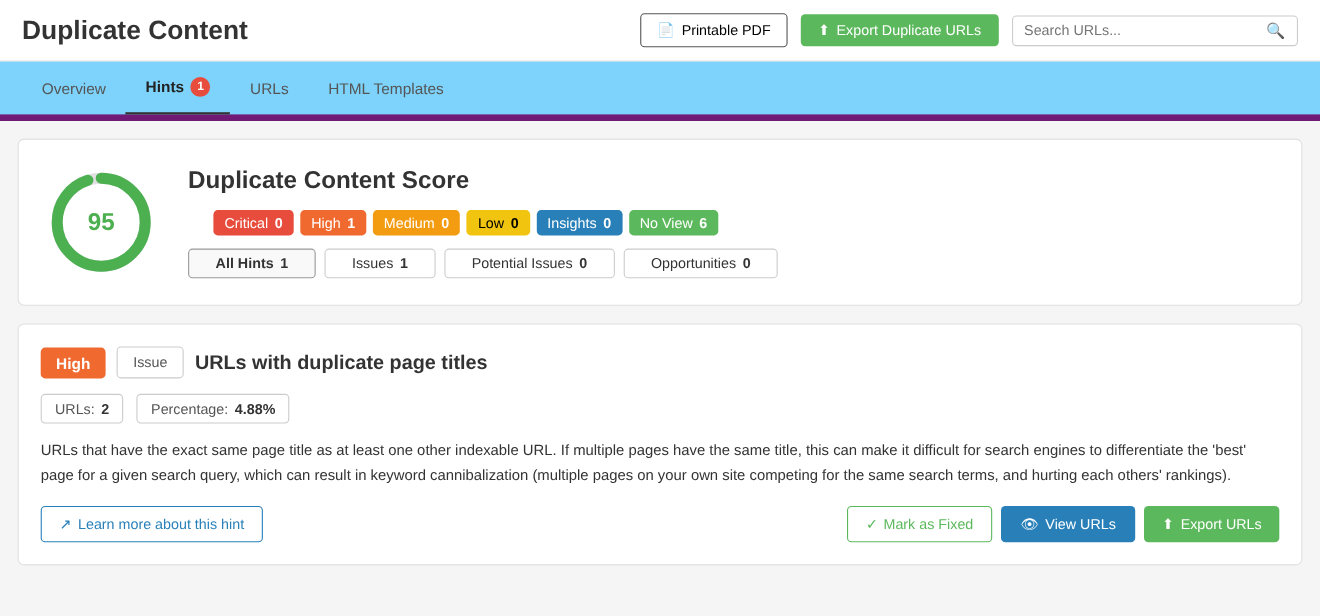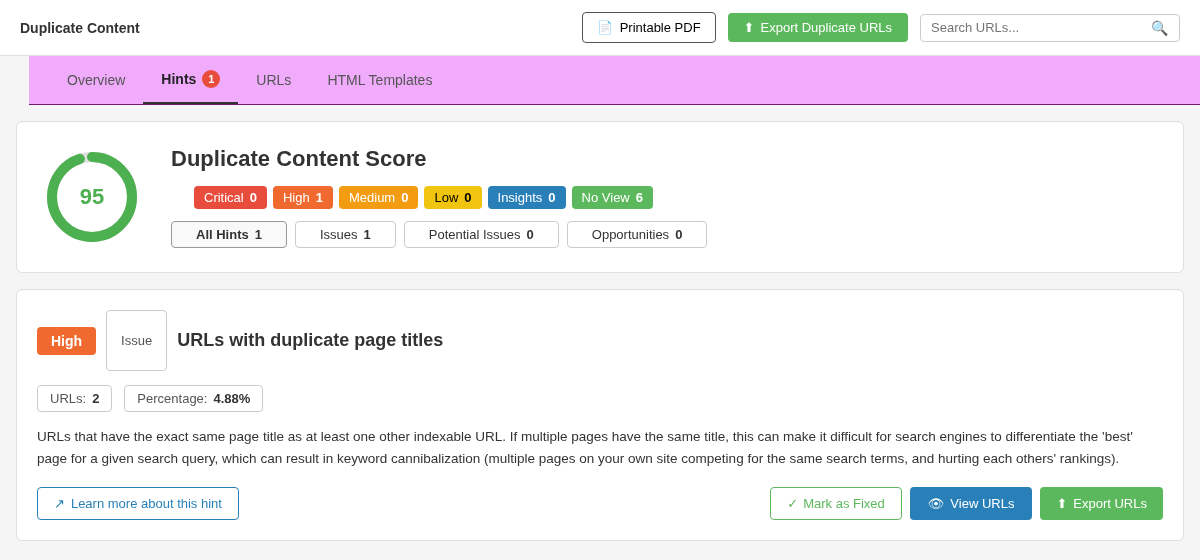--- a/index.html
+++ b/index.html
@@ -1,27 +1,27 @@
 <!DOCTYPE html>
 <html><head>
   <meta charset="utf-8">
   <style>
     * { box-sizing: border-box; margin: 0; padding: 0; }
     body { font-family: -apple-system, BlinkMacSystemFont, 'Segoe UI', Arial, sans-serif; background: #f5f5f5; color: #333; font-size: 14px; }
 
     
     .top-bar { background: #fff; border-bottom: 1px solid #e0e0e0; padding: 12px 20px; display: flex; align-items: center; gap: 12px; }
-    .page-title { font-size: 14px; font-weight: 700; flex: 1; }
+    .page-title { font-size: 24px; font-weight: 700; flex: 1; }
     .btn-pdf { background: #fff; border: 1.5px solid #555; border-radius: 4px; padding: 7px 14px; cursor: pointer; font-size: 13px; display: flex; align-items: center; gap: 6px; }
     .btn-export-dup { background: #5cb85c; border: none; border-radius: 4px; padding: 7px 16px; cursor: pointer; font-size: 13px; color: #fff; display: flex; align-items: center; gap: 6px; }
     .search-wrap { border: 1px solid #ccc; border-radius: 4px; display: flex; align-items: center; padding: 5px 10px; gap: 6px; min-width: 260px; }
     .search-wrap input { border: none; outline: none; font-size: 13px; flex: 1; color: #999; }
 
     
-    .tabs-bar { background: #f0abfc; border-bottom: 1px solid #701a75; padding: 0 20px; display: flex; align-items: flex-end; margin-left: 29px; }
+    .tabs-bar { background: #7dd3fc; border-bottom: 6px solid #701a75; padding: 0 20px; display: flex; align-items: flex-end; }
     .tab { padding: 14px 18px; cursor: pointer; font-size: 14px; color: #555; border-bottom: 2px solid transparent; display: flex; align-items: center; gap: 6px; }
     .tab.active { border-bottom: 2px solid #333; font-weight: 600; color: #222; }
     .tab-badge { background: #e74c3c; color: #fff; border-radius: 50%; width: 18px; height: 18px; display: inline-flex; align-items: center; justify-content: center; font-size: 11px; font-weight: 700; }
 
     
     .card { background: #fff; border: 1px solid #e0e0e0; border-radius: 6px; margin: 16px; padding: 20px; }
 
     .score-section { display: flex; align-items: center; gap: 24px; flex-wrap: wrap; }
     .donut-wrap { position: relative; width: 110px; height: 110px; flex-shrink: 0; }
     .donut-label { position: absolute; top: 50%; left: 50%; transform: translate(-50%, -50%); font-size: 22px; font-weight: 700; color: #4caf50; }
@@ -39,21 +39,21 @@
 
     .filters-row { display: flex; gap: 8px; flex-wrap: wrap; }
     .filter-btn { border: 1px solid #ccc; border-radius: 4px; padding: 5px 24px; font-size: 13px; cursor: pointer; background: #fff; display: flex; align-items: center; gap: 6px; color: #333; }
     .filter-btn.active { border-color: #999; background: #f9f9f9; font-weight: 600; }
     .filter-count { font-weight: 600; }
 
     
     .hint-card { background: #fff; border: 1px solid #e0e0e0; border-radius: 6px; margin: 0 16px 16px 16px; padding: 20px; }
     .hint-header { display: flex; align-items: center; gap: 10px; margin-bottom: 14px; }
     .sev-badge { background: #f0692e; color: #fff; border-radius: 4px; padding: 6px 14px; font-weight: 700; font-size: 14px; }
-    .type-badge { border: 1px solid #ccc; border-radius: 4px; padding: 22px 14px; font-size: 13px; color: #555; }
+    .type-badge { border: 1px solid #ccc; border-radius: 4px; padding: 6px 14px; font-size: 13px; color: #555; }
     .hint-title { font-size: 18px; font-weight: 700; }
     .hint-meta { display: flex; gap: 12px; margin-bottom: 14px; }
     .meta-box { border: 1px solid #ccc; border-radius: 4px; padding: 5px 12px; font-size: 13px; display: flex; align-items: flex-start; gap: 6px; }
     .meta-label { color: #555; }
     .meta-val { font-weight: 700; }
     .hint-desc { font-size: 13.5px; line-height: 1.6; color: #333; margin-bottom: 18px; }
     .hint-footer { display: flex; align-items: center; justify-content: space-between; }
     .btn-learn { background: #fff; border: 1.5px solid #2980b9; color: #2980b9; border-radius: 4px; padding: 8px 16px; cursor: pointer; font-size: 13px; display: flex; align-items: center; gap: 6px; }
     .hint-actions { display: flex; gap: 8px; }
     .btn-mark { background: #fff; border: 1.5px solid #5cb85c; color: #5cb85c; border-radius: 4px; padding: 8px 16px; cursor: pointer; font-size: 13px; display: flex; align-items: center; gap: 5px; }

